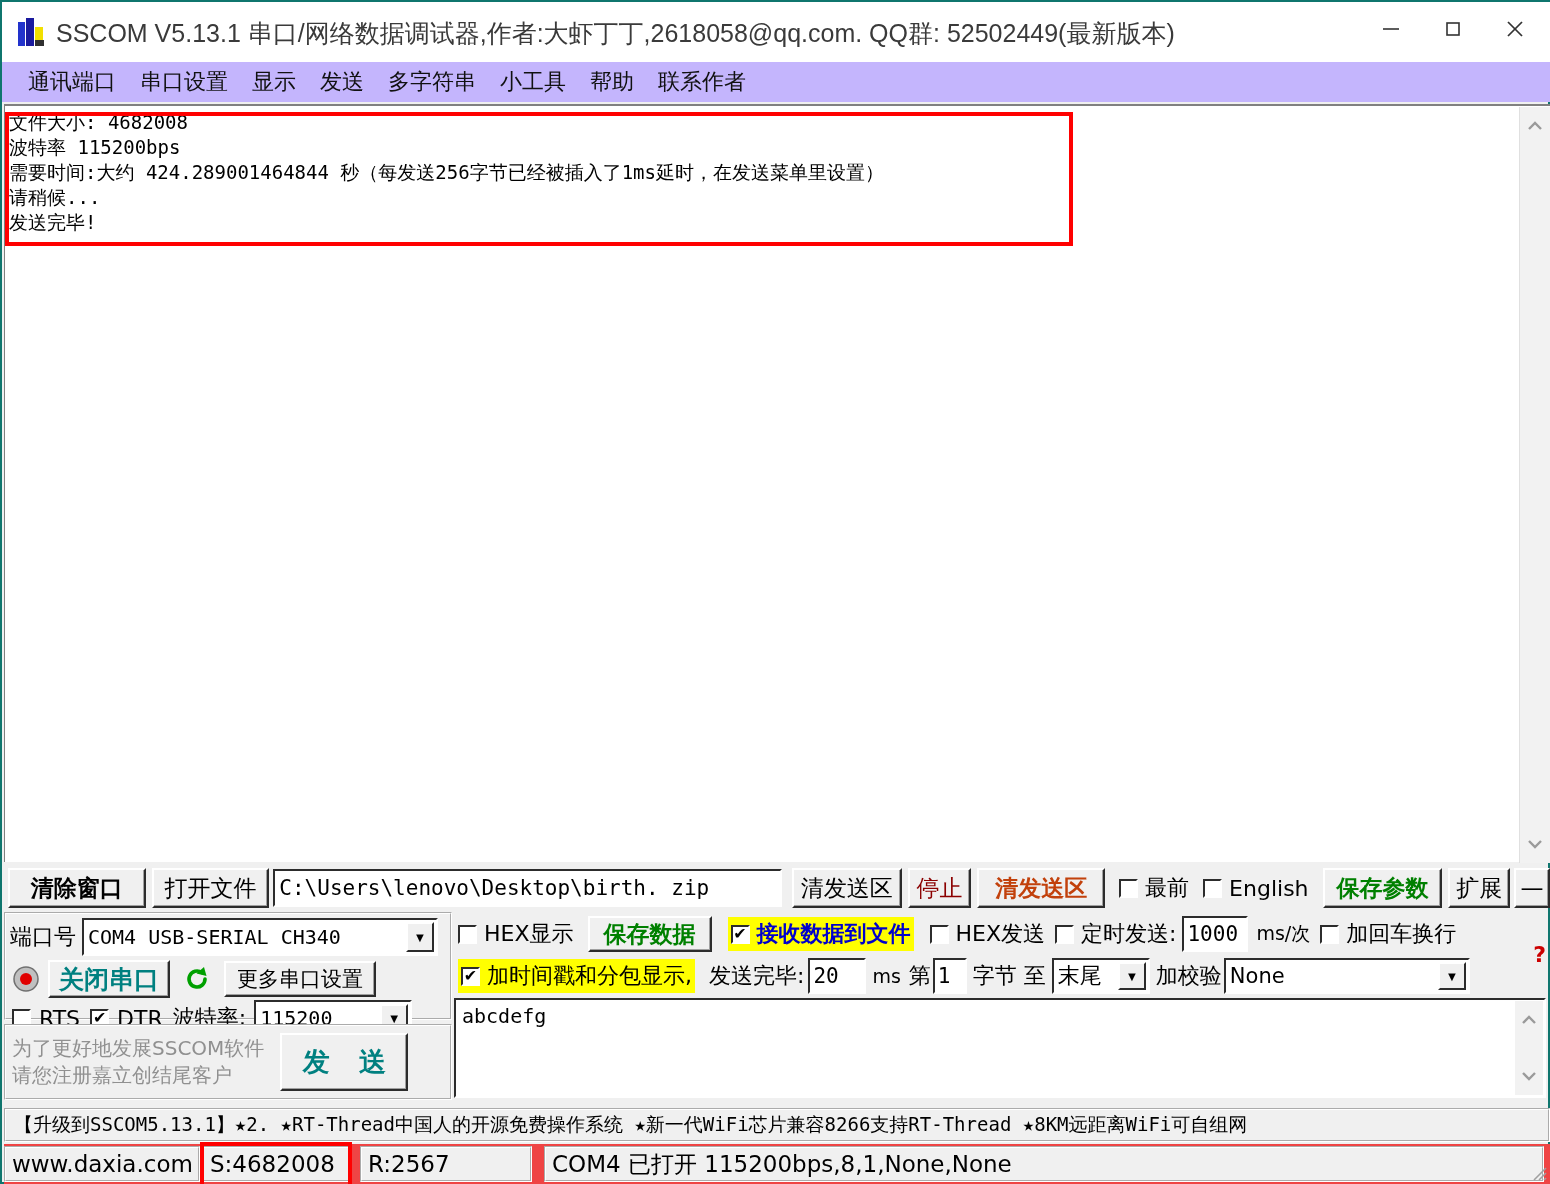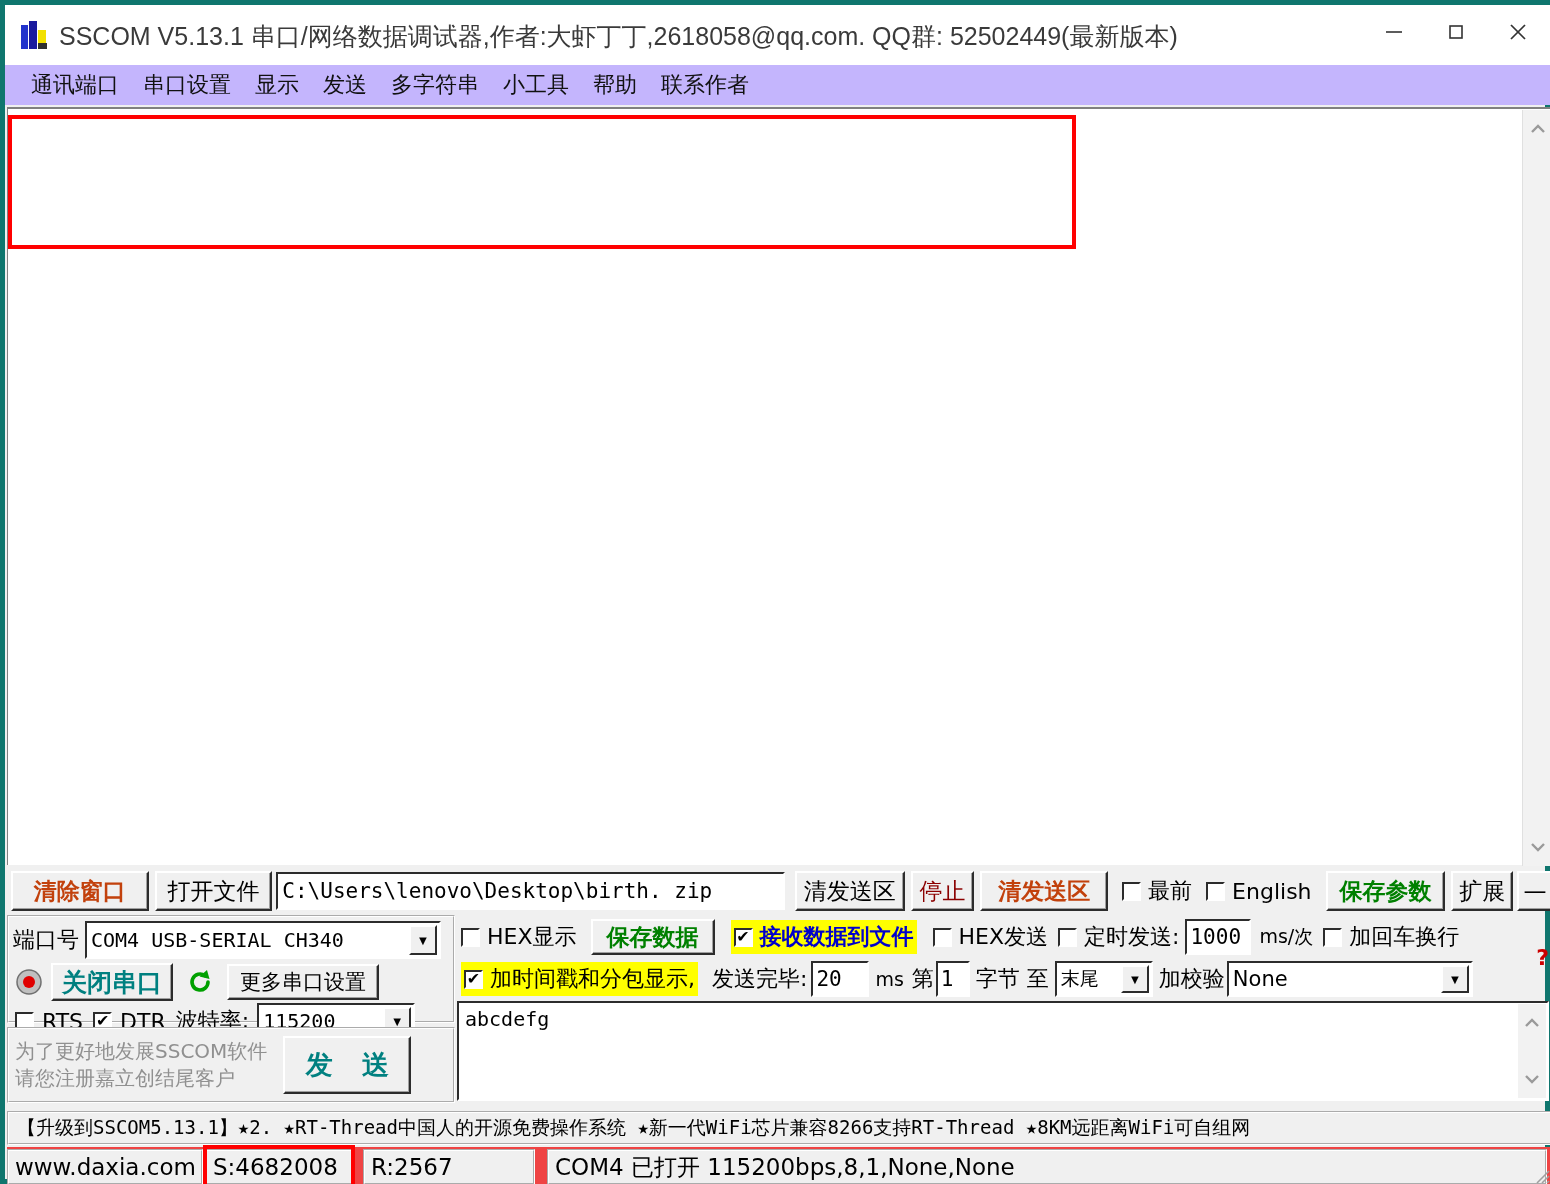--- a/index.html
+++ b/index.html
@@ -10,21 +10,21 @@
     overflow: hidden;
     background: #ffffff;
     font-family: "Liberation Sans", sans-serif;
   }
   #app {
     position: relative;
     width: 1550px;
     height: 1184px;
     background: #f0f0f0;
     box-sizing: border-box;
-    border: 5px solid #0f766e;
+    border: 2px solid #0f766e;
   }
 
   
   #titlebar {
     position: absolute;
     left: 0; top: 0;
     width: 1550px; height: 62px;
     background: #ffffff;
     display: flex;
     align-items: center;
@@ -131,21 +131,21 @@
     border-right-color: #808080;
     border-bottom-color: #808080;
     box-shadow: inset -1px -1px 0 #a0a0a0;
     font-family: "DejaVu Sans", sans-serif;
     font-size: 21px;
     display: flex; align-items: center; justify-content: center;
     color: #000;
     box-sizing: border-box;
     white-space: nowrap;
   }
-  #btn-clear   { width: 138px; height: 40px; margin-left: 4px; color:#c2410c; font-weight:bold; font-size:23px;}
+  #btn-clear   { width: 138px; height: 40px; margin-left: 4px; color:#000000; font-weight:bold; font-size:23px;}
   #btn-openfile{ width: 118px; height: 40px; margin-left: 6px; font-size:23px;}
   #file-path {
     width: 510px; height: 38px;
     margin-left: 4px;
     background: #ffffff;
     border: 2px inset #808080;
     border-top-color:#808080; border-left-color:#808080;
     border-right-color:#ffffff; border-bottom-color:#ffffff;
     font-family: "DejaVu Sans Mono", monospace;
     font-size: 21px;
@@ -381,20 +381,25 @@
     <div class="menu-item">串口设置</div>
     <div class="menu-item">显示</div>
     <div class="menu-item">发送</div>
     <div class="menu-item">多字符串</div>
     <div class="menu-item">小工具</div>
     <div class="menu-item">帮助</div>
     <div class="menu-item">联系作者</div>
   </div>
 
   <div id="recv-wrap">
+    <div id="recv-text">文件大小: 4682008
+波特率 115200bps
+需要时间:大约 424.289001464844 秒（每发送256字节已经被插入了1ms延时，在发送菜单里设置）
+请稍候...
+发送完毕!</div>
     <div id="recv-highlight"></div>
     <div id="recv-scroll">
       <div class="sb-arrow top">
         <svg width="18" height="12" viewBox="0 0 18 12">
             <polyline points="3,9 9,3 15,9" fill="none" stroke="#9a9a9a" stroke-width="2.4"></polyline>
           </svg>
       </div>
       <div class="sb-arrow bot">
         <svg width="18" height="12" viewBox="0 0 18 12">
             <polyline points="3,3 9,9 15,3" fill="none" stroke="#9a9a9a" stroke-width="2.4"></polyline>
@@ -500,21 +505,21 @@
         <div class="chkbox">✔</div>
         <div class="chk-label">加时间戳和分包显示,</div>
       </div>
       <div class="chk-label" style="margin-left:14px;">发送完毕:</div>
       <div class="numbox" style="width:58px;height:36px;margin-left:4px;">20</div>
       <div class="chk-label" style="margin-left:6px;font-size:19px;">ms</div>
       <div class="chk-label" style="margin-left:8px;">第</div>
       <div class="numbox" style="width:34px;height:36px;margin-left:2px;">1</div>
       <div class="chk-label" style="margin-left:6px;">字节 至</div>
       <div class="combo" style="width:98px;height:36px;margin-left:6px;">
-        <span class="cval" style="font-family:'DejaVu Sans',sans-serif;font-size:19px;">末尾</span>
+        <span class="cval" style="font-family:'DejaVu Sans',sans-serif;font-size:22px;">末尾</span>
         <span class="carrow">▼</span>
       </div>
       <div class="chk-label" style="margin-left:6px;">加校验</div>
       <div class="combo" style="width:246px;height:36px;margin-left:2px;">
         <span class="cval" style="font-family:'DejaVu Sans',sans-serif;font-size:21px;">None</span>
         <span class="carrow">▼</span>
       </div>
     </div>
 
     <div class="qmark">?</div>

